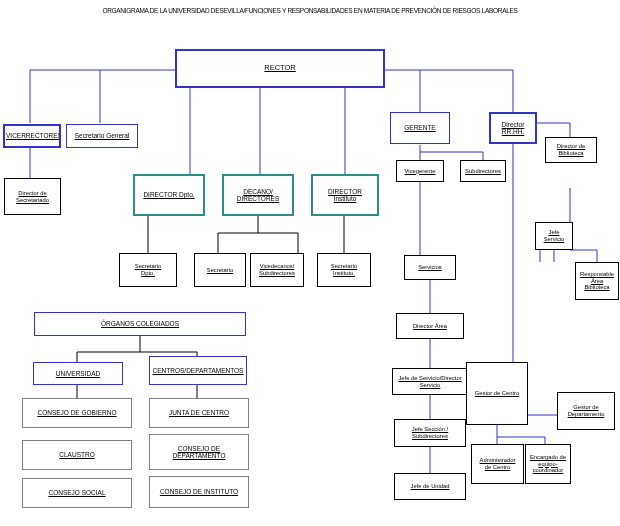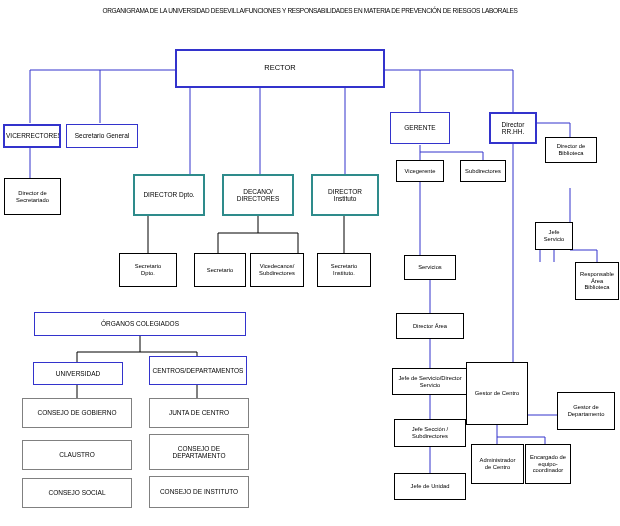--- a/index.html
+++ b/index.html
@@ -44,20 +44,21 @@
     text-align: center;
     color: #000000;
     background: #ffffff;
     line-height: 1.15;
     padding: 1px;
     overflow: hidden;
   }
   .node span {
     display: block;
     width: 100%;
+    text-decoration: underline;
   }
   .b-blue { border: 1px solid #3333cc; }
   .b-teal { border: 2px solid #2e8b8b; }
   .b-black { border: 1px solid #000000; }
   .b-gray { border: 1px solid #808080; }
   .b-blue2 { border: 2px solid #3333cc; }
   .f7 { font-size: 6.5px; }
   .f6 { font-size: 5.8px; }
   .f8 { font-size: 7.5px; }
 </style>

